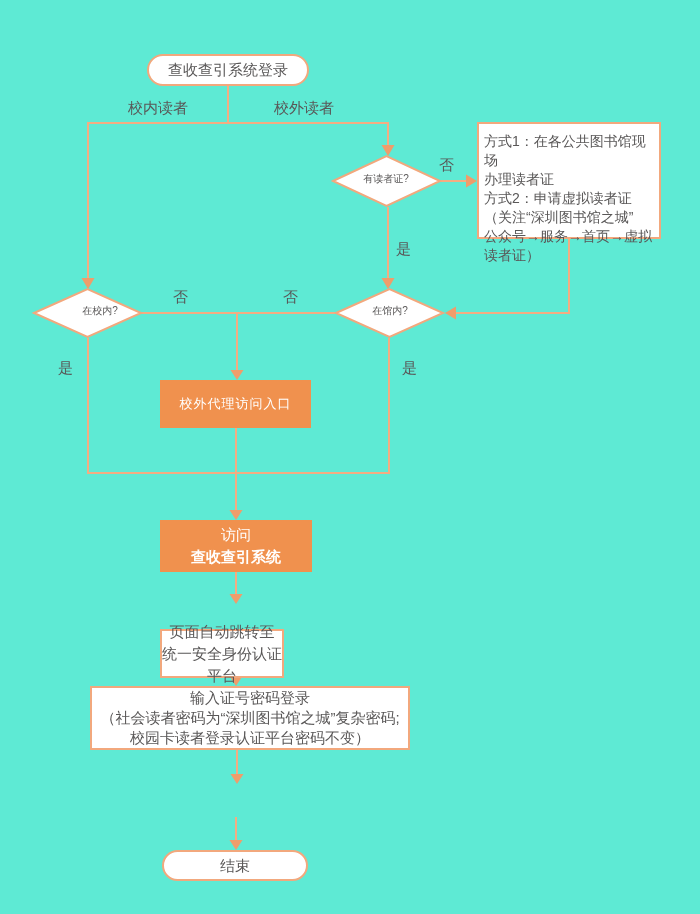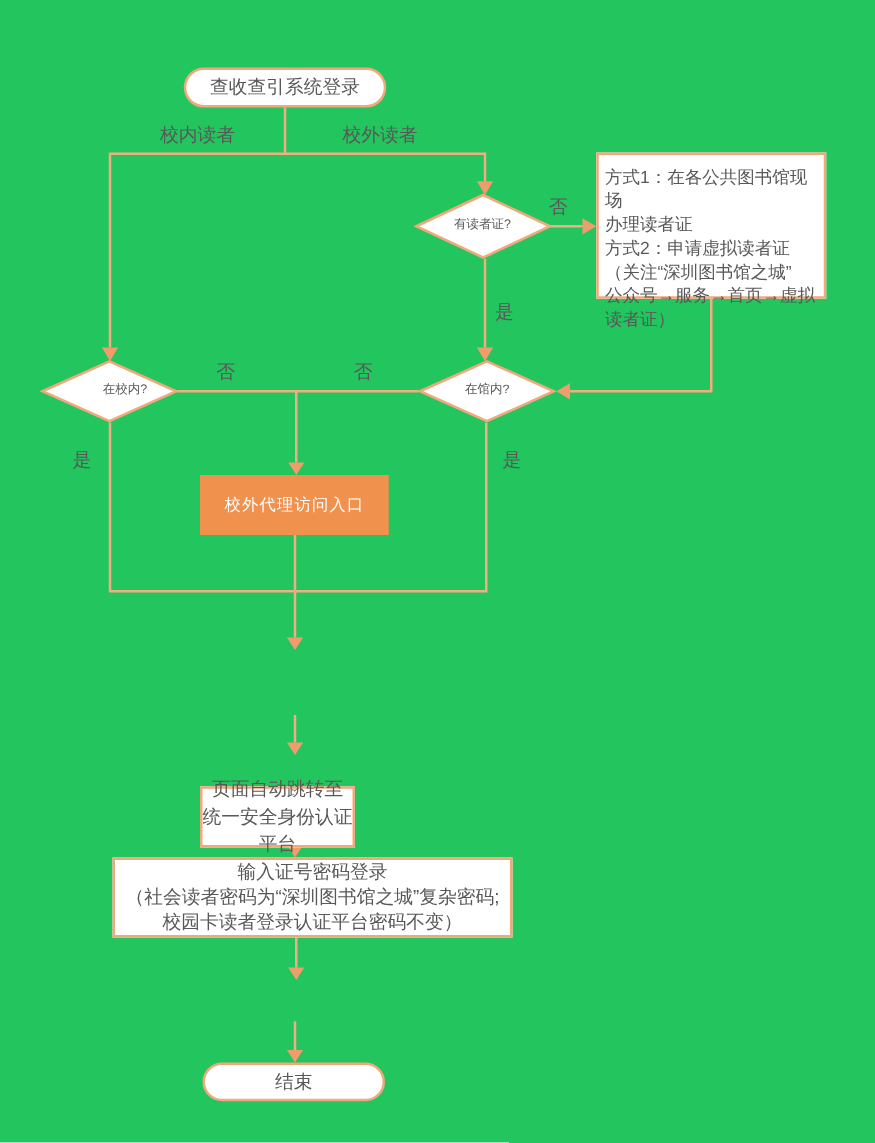--- a/index.html
+++ b/index.html
@@ -1,20 +1,20 @@
 <!DOCTYPE html>
 <html><head>
 <meta charset="utf-8">
 <style>
   html,body{margin:0;padding:0;background:#ffffff;}
   #canvas{
     position:relative;
     width:700px;
     height:914px;
-    background:#22c55e;
+    background:#5eead4;
     font-family:"Liberation Sans","DejaVu Sans",sans-serif;
     color:#595757;
     overflow:hidden;
   }
   #wires{position:absolute;left:0;top:0;width:700px;height:914px;}
   .node{
     position:absolute;
     box-sizing:border-box;
     text-align:center;
     font-size:15px;
@@ -139,28 +139,32 @@
     <div>方式2：申请虚拟读者证</div>
     <div>（关注“深圳图书馆之城”</div>
     <div>公众号→服务→首页→虚拟</div>
     <div>读者证）</div>
   </div>
 
   <div class="diamond-label" style="left:40px;top:304px;">在校内?</div>
   <div class="edge-label" style="left:173px;top:288px;">否</div>
   <div class="edge-label" style="left:58px;top:359px;">是</div>
 
-  <div class="diamond-label" style="left:330px;top:304px;font-family:Liberation Mono, monospace;">在馆内?</div>
+  <div class="diamond-label" style="left:330px;top:304px;">在馆内?</div>
   <div class="edge-label" style="left:283px;top:288px;">否</div>
   <div class="edge-label" style="left:402px;top:359px;">是</div>
 
   <div class="node fill" style="left:160px;top:380px;width:151px;height:48px;">
     <span class="proxy-label">校外代理访问入口</span>
   </div>
 
+  <div class="node fill" style="left:160px;top:520px;width:152px;height:52px;">
+    <div>访问</div>
+    <div class="bold">查收查引系统</div>
+  </div>
 
   <div class="node outline stack" style="left:160px;top:629px;width:124px;height:49px;line-height:22px;">
     <div>页面自动跳转至</div>
     <div>统一安全身份认证平台</div>
   </div>
 
   <div class="node outline stack" style="left:78px;top:686px;width:320px;height:64px;line-height:20px;margin-left:12px;">
     <div>输入证号密码登录</div>
     <div>（社会读者密码为“深圳图书馆之城”复杂密码;</div>
     <div>校园卡读者登录认证平台密码不变）</div>

